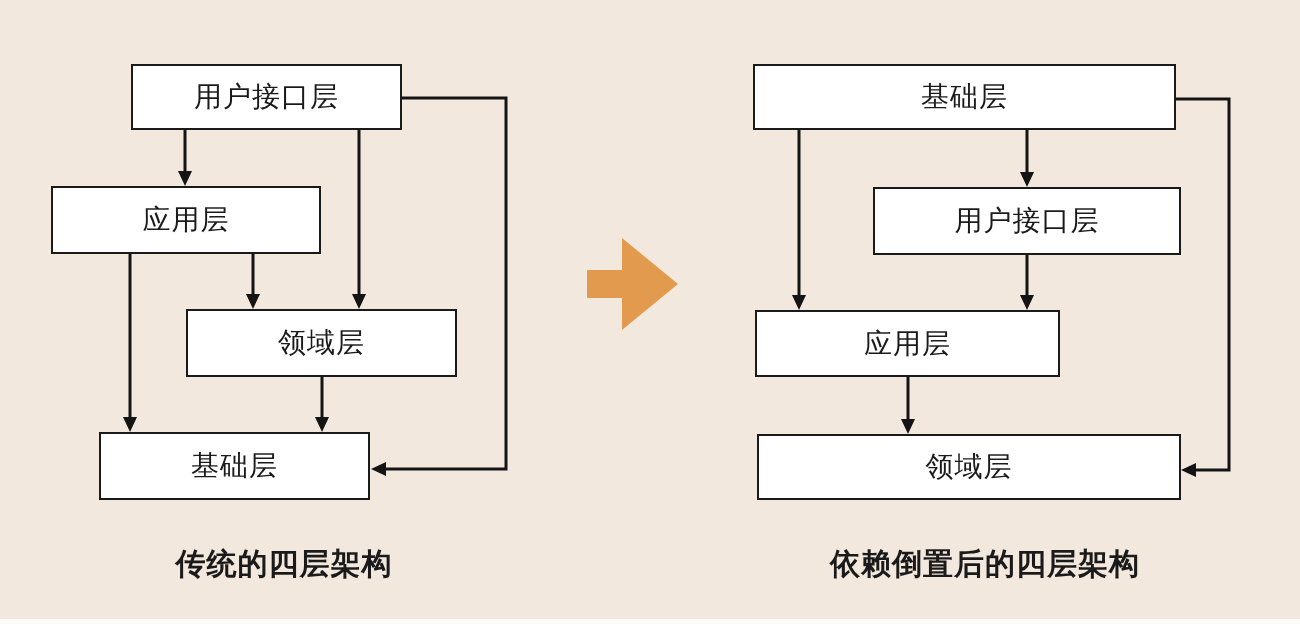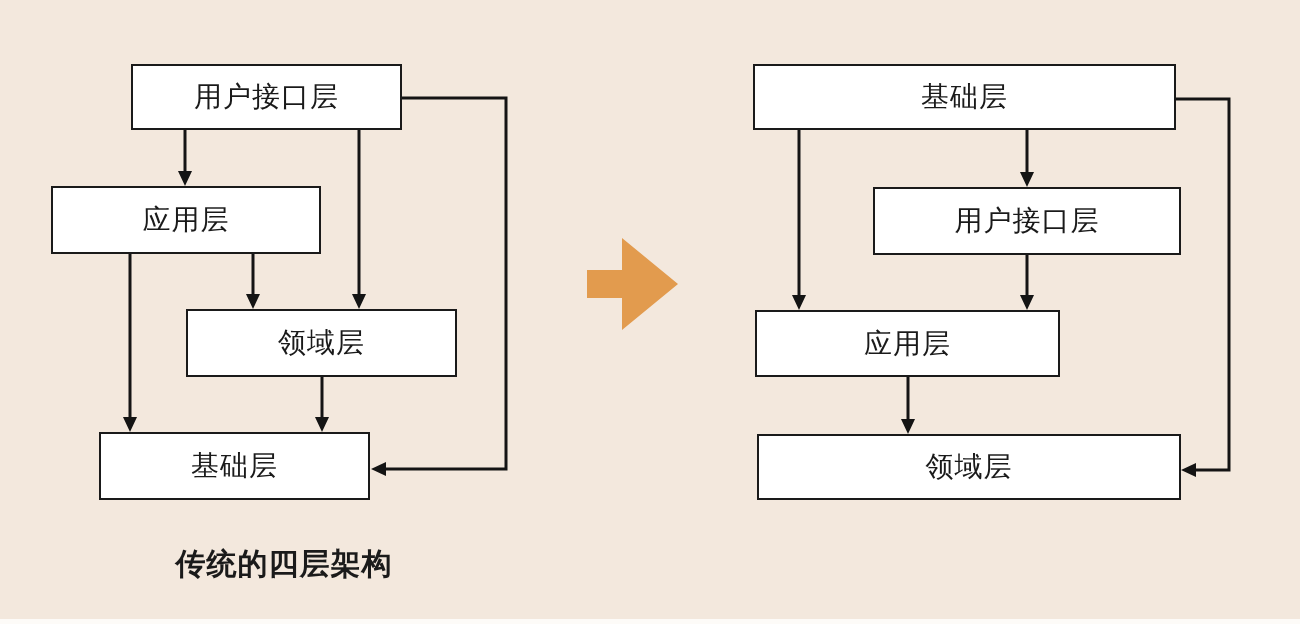--- a/index.html
+++ b/index.html
@@ -157,15 +157,16 @@
   </div>
   <div class="layer-box r-box2">
     <span>用户接口层</span>
   </div>
   <div class="layer-box r-box3">
     <span>应用层</span>
   </div>
   <div class="layer-box r-box4">
     <span>领域层</span>
   </div>
+  <div class="caption r-caption">依赖倒置后的四层架构</div>
 
   <div class="bottom-strip"></div>
 </div>
 
 </body></html>

